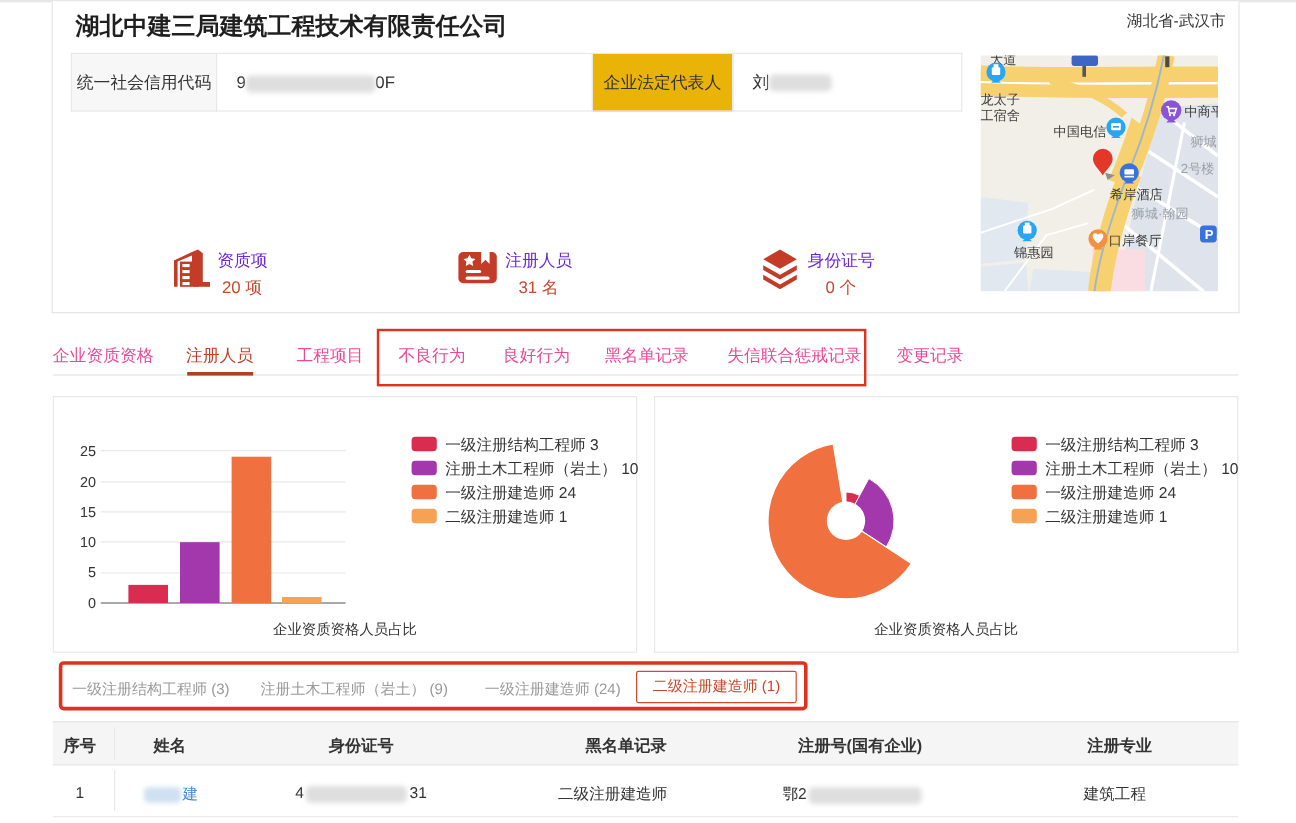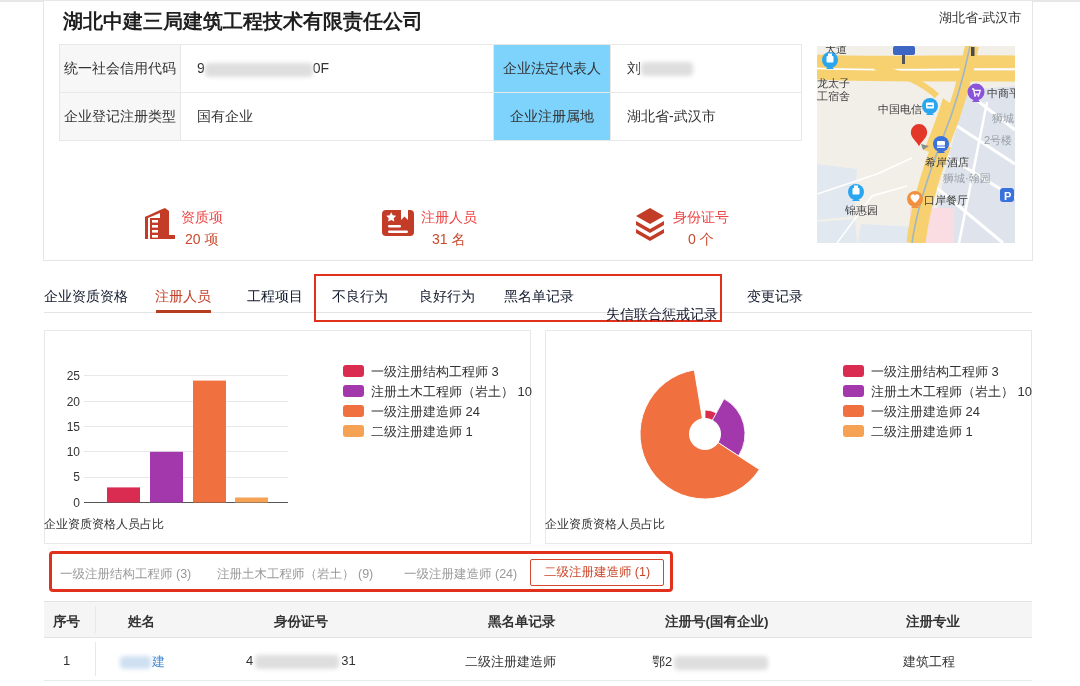--- a/index.html
+++ b/index.html
@@ -7,39 +7,39 @@
 body { position:relative; }
 .abs { position:absolute; }
 .topline { left:0; top:0; width:1080px; height:2px; background:#e7e7e7; }
 .outercard { left:43px; top:1px; width:990px; height:260px; background:#fff; border:1px solid #e6e6e6; border-top:none; }
 .title { left:63px; top:8px; font-size:20px; font-weight:bold; color:#1f1f1f; }
 .loc { left:939px; top:9px; font-size:13px; color:#333; }
 
 table.info { position:absolute; left:59px; top:44px; border-collapse:collapse; table-layout:fixed; }
 table.info td { border:1px solid #e8e8e8; font-size:14px; color:#333; height:48px; }
 table.info td.lb { background:#f7f7f7; text-align:center; width:121px; }
-table.info td.lb2 { background:#7dd3fc; text-align:center; width:117px; }
+table.info td.lb2 { background:#eab308; text-align:center; width:117px; }
 table.info td.v1 { width:313px; padding-left:16px; }
 table.info td.v2 { width:191px; padding-left:16px; }
 .blur { display:inline-block; vertical-align:middle; background:#dedede; border-radius:4px; filter:blur(2px); height:14px; }
 .blurb { display:inline-block; vertical-align:middle; background:#cfe0f2; border-radius:4px; filter:blur(2px); height:13px; }
 
 .stat { top:205px; height:44px; }
 .stat .ic { position:absolute; left:0; top:0; }
-.stat .t1 { position:absolute; left:40px; top:4px; font-size:14px; color:#ef4444; white-space:nowrap; }
+.stat .t1 { position:absolute; left:40px; top:4px; font-size:14px; color:#6d28d9; white-space:nowrap; }
 .stat .t2 { position:absolute; left:44px; top:26px; font-size:14px; color:#c9492e; white-space:nowrap; }
 
-.tabtext { top:288px; font-size:14px; color:#0f172a; white-space:nowrap; }
+.tabtext { top:288px; font-size:14px; color:#ec4899; white-space:nowrap; }
 .tabactive { color:#c43f27; }
 .tabline { left:44px; top:312px; width:988px; height:1px; background:#e4e4e4; }
 .underline { left:156px; top:310px; width:55px; height:3px; background:#b53d20; }
 .redbox1 { left:314px; top:274px; width:408px; height:48px; border:2px solid #e1301c; }
 
 .card { top:330px; width:487px; height:214px; border:1px solid #e8e8e8; background:#fff; }
-.ctitle { top:516px; width:487px; text-align:left; font-size:12px; color:#333; }
+.ctitle { top:516px; width:487px; text-align:center; font-size:12px; color:#333; }
 .leg { width:200px; }
 .leg .li { position:absolute; left:0; height:14px; white-space:nowrap; }
 .leg .sw { display:inline-block; width:21px; height:12px; border-radius:3px; vertical-align:-1px; }
 .leg .lt { font-size:13px; color:#333; margin-left:7px; }
 
 .redbox2 { left:49px; top:551px; width:624px; height:41px; border:3px solid #e1301c; border-radius:4px; }
 .stab { top:566px; font-size:12.5px; color:#999; white-space:nowrap; }
 .sbtn { left:530px; top:559px; width:134px; height:27px; border:1px solid #d4492c; border-radius:2px; background:#fff; color:#cb4629; font-size:12.5px; text-align:center; line-height:25px; }
 
 .lhead { left:44px; top:601px; width:988px; height:37px; background:#f5f5f5; border-top:1px solid #e3e3e3; border-bottom:1px solid #e3e3e3; }
@@ -55,26 +55,20 @@
 <div class="abs title">湖北中建三局建筑工程技术有限责任公司</div>
 <div class="abs loc">湖北省-武汉市</div>
 
 <table class="info">
   <tbody>
       <tr>
     <td class="lb">统一社会信用代码</td>
     <td class="v1">9<span class="blur" style="width:108px;"></span>0F</td>
     <td class="lb2">企业法定代表人</td>
     <td class="v2">刘<span class="blur" style="width:52px;"></span></td>
-  </tr>
-  <tr>
-    <td class="lb">企业登记注册类型</td>
-    <td class="v1">国有企业</td>
-    <td class="lb2">企业注册属地</td>
-    <td class="v2">湖北省-武汉市</td>
   </tr>
 </tbody>
   </table>
 
 <div class="abs" id="mapbox" style="left:817px;top:46px;width:198px;height:197px;overflow:hidden;">
 <svg width="198" height="197" viewBox="0 0 198 197">
   <rect width="198" height="197" fill="#f2efe9"></rect>
 
   <polygon fill="#dfe4ec" points="150,44 198,40 198,197 114,197 128,125 142,72"></polygon>
   <polygon fill="#e2e8ef" points="0,118 40,123 37,170 0,174"></polygon>
@@ -201,21 +195,21 @@
 
 <div class="abs tabline"></div>
 <div class="abs redbox1"></div>
 <div class="abs underline"></div>
 <div class="abs tabtext" style="left:44px;">企业资质资格</div>
 <div class="abs tabtext tabactive" style="left:155px;">注册人员</div>
 <div class="abs tabtext" style="left:247px;">工程项目</div>
 <div class="abs tabtext" style="left:332px;">不良行为</div>
 <div class="abs tabtext" style="left:419px;">良好行为</div>
 <div class="abs tabtext" style="left:504px;">黑名单记录</div>
-<div class="abs tabtext" style="left:606px;margin-top:18px;">失信联合惩戒记录</div>
+<div class="abs tabtext" style="left:606px;">失信联合惩戒记录</div>
 <div class="abs tabtext" style="left:747px;">变更记录</div>
 
 <div class="abs card" style="left:44px;"></div>
 <div class="abs" id="barchart" style="left:44px;top:330px;width:487px;height:214px;">
   <svg width="487" height="214" viewBox="0 0 487 214">
 
     <g stroke="#e8e8e8" stroke-width="1">
       <line x1="40" y1="45.5" x2="244" y2="45.5"></line>
       <line x1="40" y1="71.5" x2="244" y2="71.5"></line>
       <line x1="40" y1="96.5" x2="244" y2="96.5"></line>

